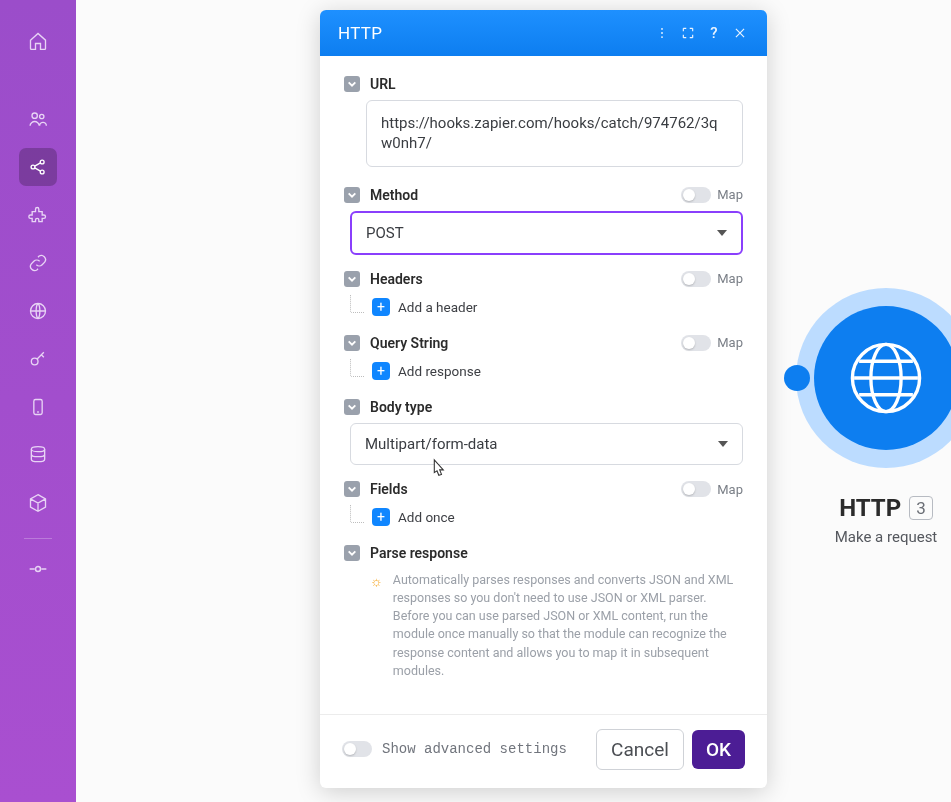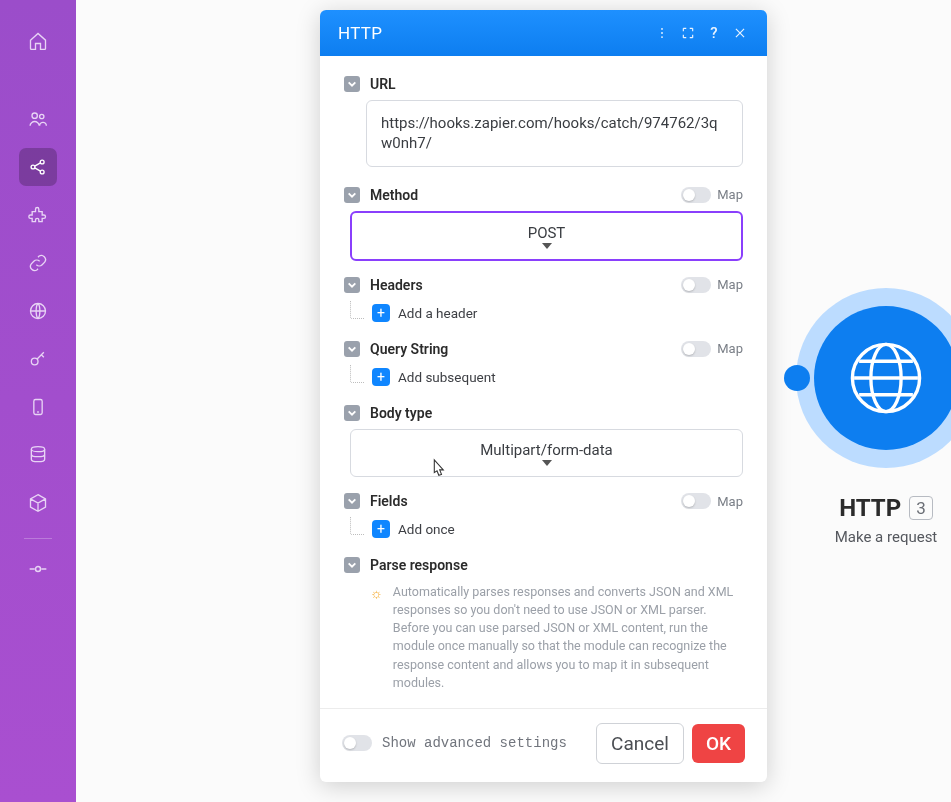--- a/index.html
+++ b/index.html
@@ -152,21 +152,20 @@
     line-height: 1.35;
     font-family: inherit;
     resize: none;
   }
   .select-input {
     display: flex;
     align-items: center;
     justify-content: space-between;
     cursor: pointer;
     padding: 10px 14px;
-    flex-direction: column;
   }
   .select-input.focused {
     border: 2px solid #8a3ffc;
   }
   .select-caret {
     width: 0; height: 0;
     border-left: 5px solid transparent;
     border-right: 5px solid transparent;
     border-top: 6px solid #555;
   }
@@ -265,21 +264,21 @@
     border: none;
     font-family: inherit;
   }
   .btn-cancel {
     background: #fff;
     border: 1px solid #cfd2d7;
     color: #4b4e53;
     margin-right: 8px;
   }
   .btn-ok {
-    background: #ef4444;
+    background: #4c1d95;
     color: #fff;
     font-weight: 500;
   }
 
   
   .module-node {
     position: absolute;
     left: 700px;
     top: 278px;
     width: 220px;
@@ -516,21 +515,21 @@
           <span class="field-label">Query String</span>
           <span class="spacer"></span>
           <span class="map-toggle">
             <span class="toggle"></span>
             <span>Map</span>
           </span>
         </div>
         <div class="add-line">
           <span class="tree-stub"></span>
           <span class="plus">+</span>
-          <span>Add subsequent</span>
+          <span>Add response</span>
         </div>
       </div>
 
       <div class="field-block">
         <div class="field-row">
           <span class="chevbox">
               <svg viewBox="0 0 12 12">
                 <path d="M2 4l4 4 4-4"></path>
               </svg>
             </span>
@@ -558,21 +557,21 @@
             <span>Map</span>
           </span>
         </div>
         <div class="add-line">
           <span class="tree-stub"></span>
           <span class="plus">+</span>
           <span>Add once</span>
         </div>
       </div>
 
-      <div class="field-block" style="margin-bottom:8px;">
+      <div class="field-block" style="margin-bottom:26px;">
         <div class="field-row">
           <span class="chevbox">
               <svg viewBox="0 0 12 12">
                 <path d="M2 4l4 4 4-4"></path>
               </svg>
             </span>
           <span class="field-label">Parse response</span>
         </div>
         <div class="hint">
           <span class="bulb">☼</span>

